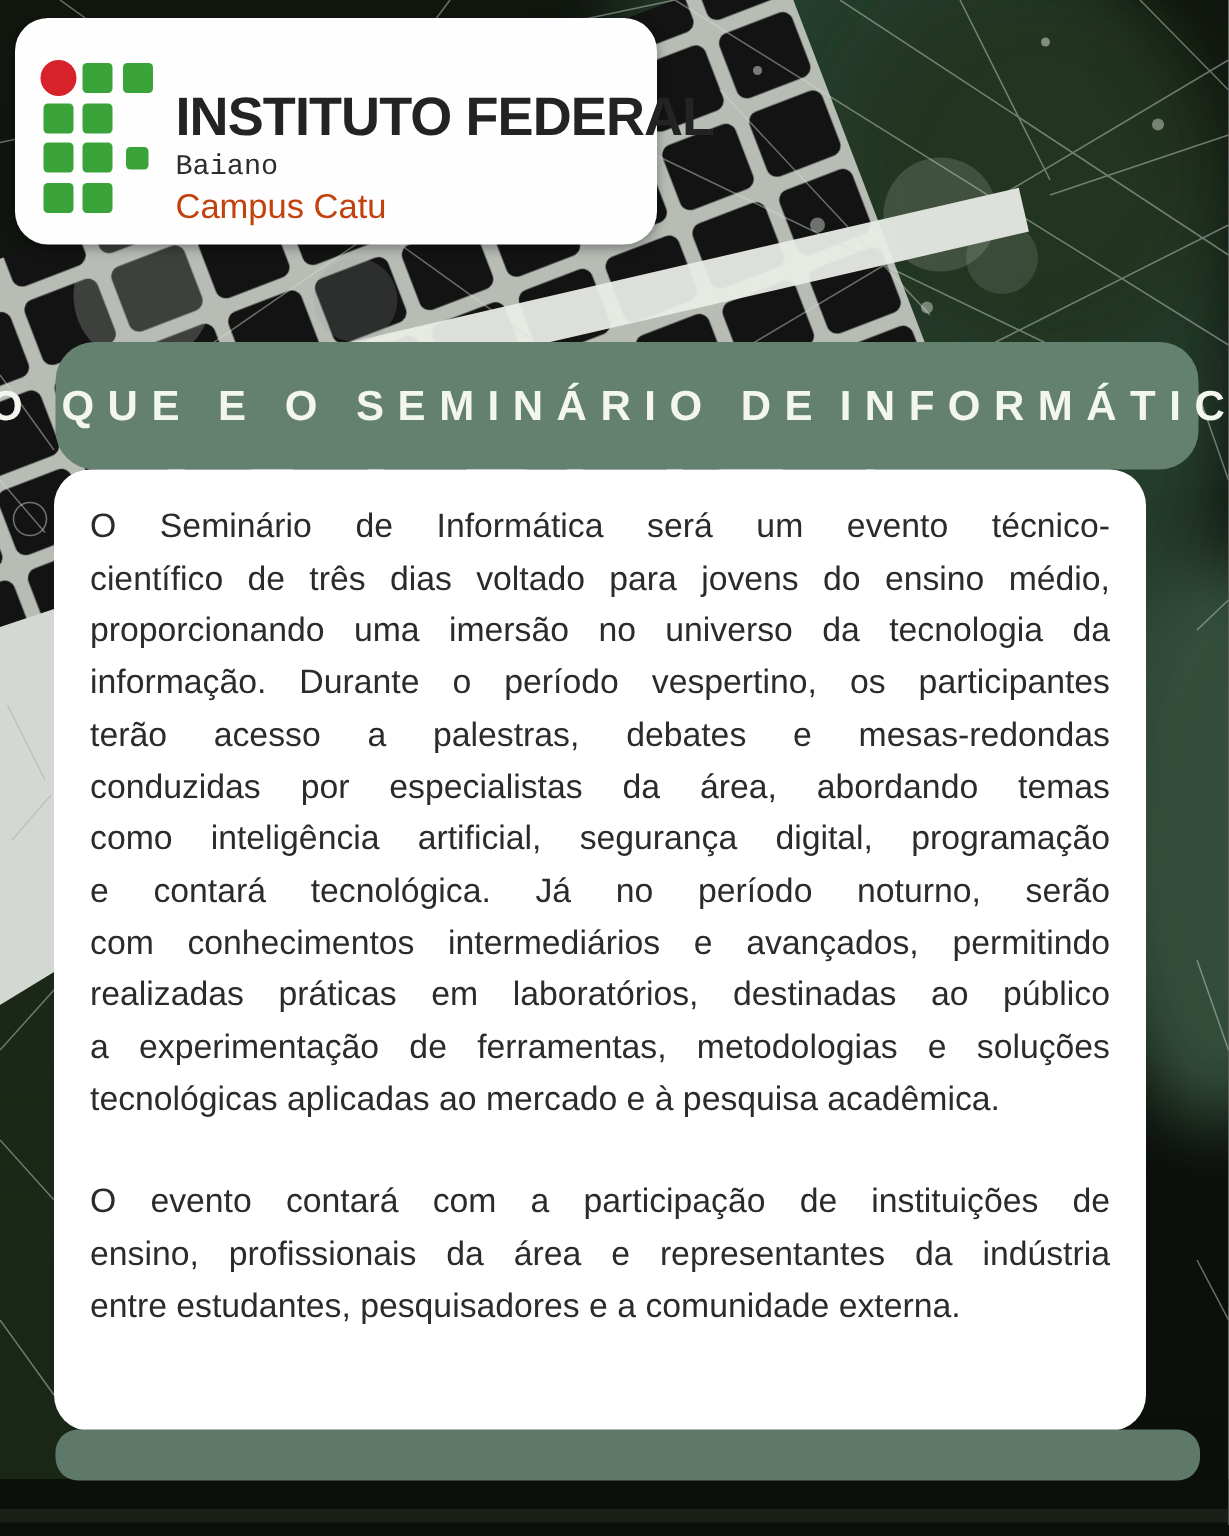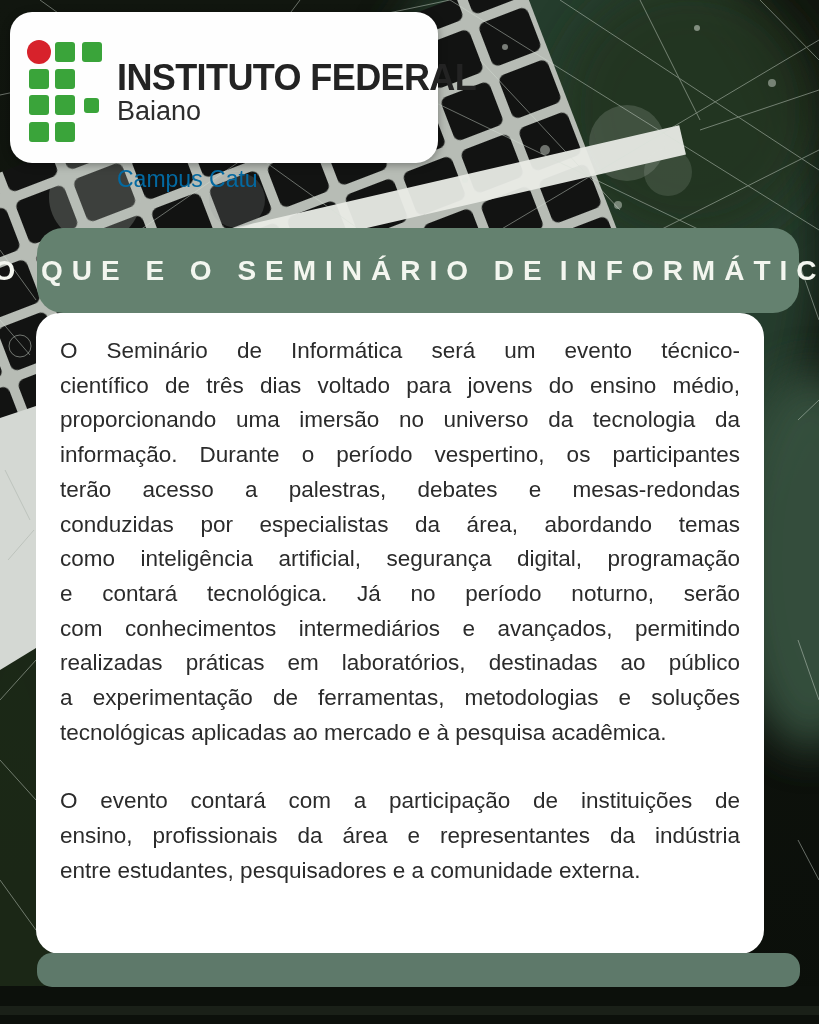--- a/index.html
+++ b/index.html
@@ -20,22 +20,22 @@
   .logo-mark .dot {
     position:absolute; left:17px; top:28px; width:24px; height:24px;
     border-radius:50%; background:var(--logo-red,#d7222b);
   }
   .logo-mark .sq {
     position:absolute; width:20px; height:20px; border-radius:3px;
     background:var(--logo-green,#3aa43a);
   }
   .logo-text { position:absolute; left:107px; top:51px; color:#232323; }
   .inst { font-size:36px; font-weight:bold; letter-spacing:-0.6px; line-height:30px; white-space:nowrap; }
-  .net  { font-size:27px; line-height:26px; margin-top:5px; color:#2d2d2d; }
-  .camp { font-size:23px; line-height:26px; color:#0369a1; white-space:nowrap;margin-top:42px; }
+  .net  { font-size:19px; line-height:26px; margin-top:5px; color:#2d2d2d;font-family:Liberation Mono, monospace; }
+  .camp { font-size:23px; line-height:26px; color:#c2410c; white-space:nowrap; }
 
   
   .banner {
     position:absolute; left:37px; top:228px; width:762px; height:85px;
     background:var(--banner-bg,#64816f); border-radius:26px;
     display:flex; flex-direction:row; align-items:center; justify-content:center;
     color:var(--banner-text,#f3f6ef); font-weight:bold; font-size:28px;
   }
   .banner div { letter-spacing:9px; padding-left:9px; line-height:42px; white-space:nowrap; }
 

